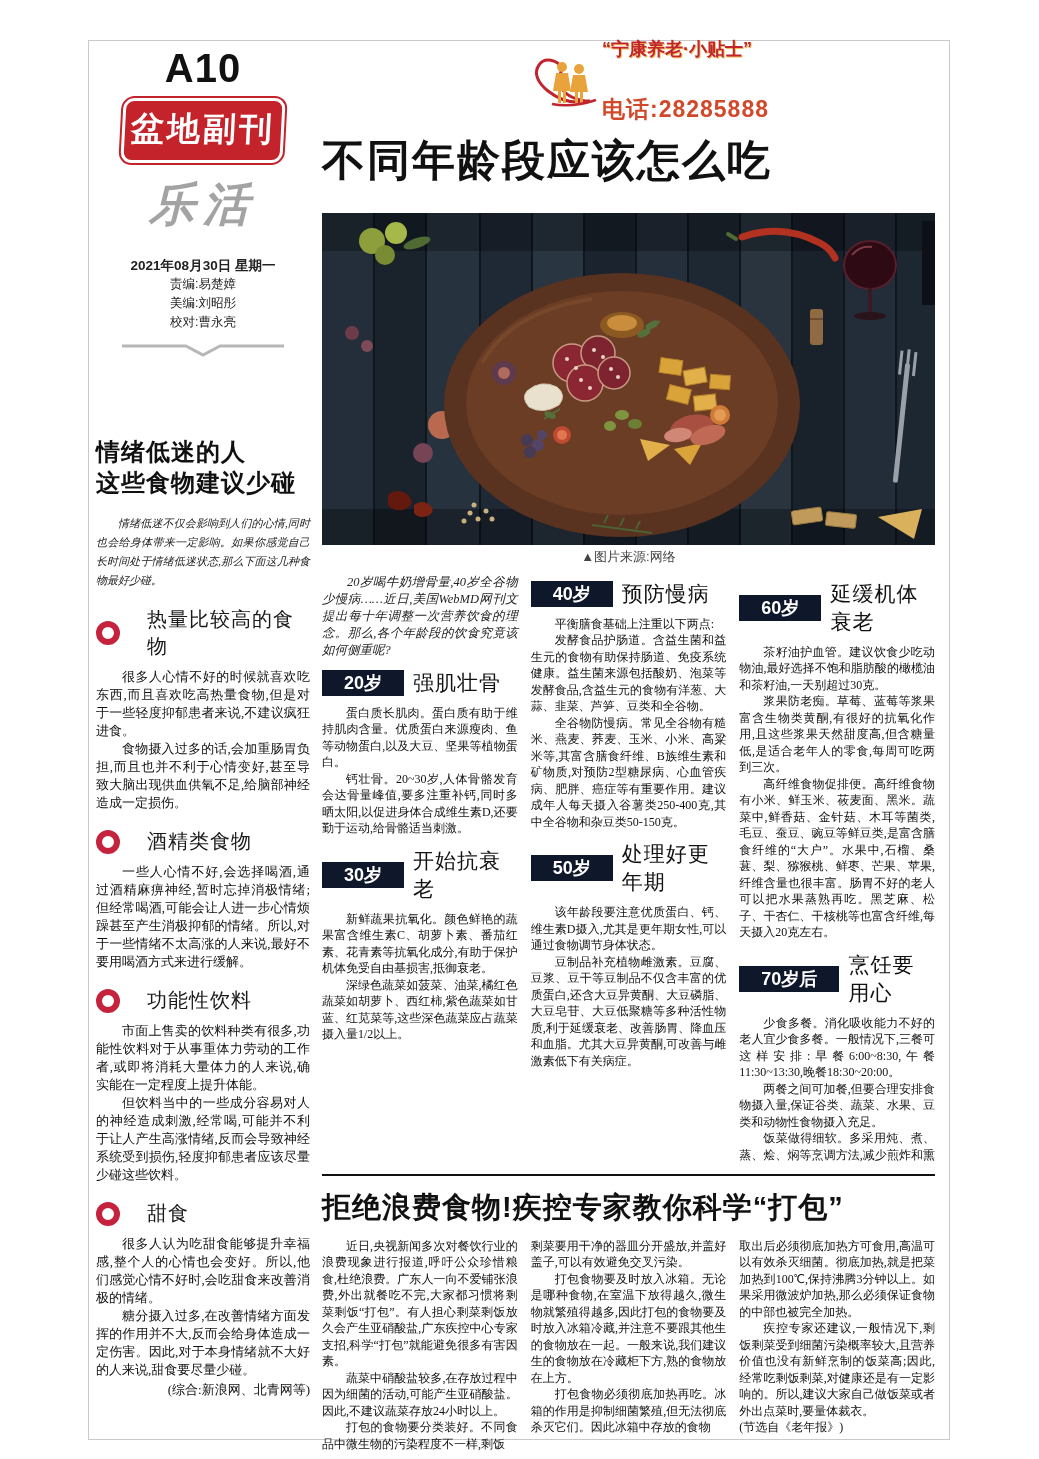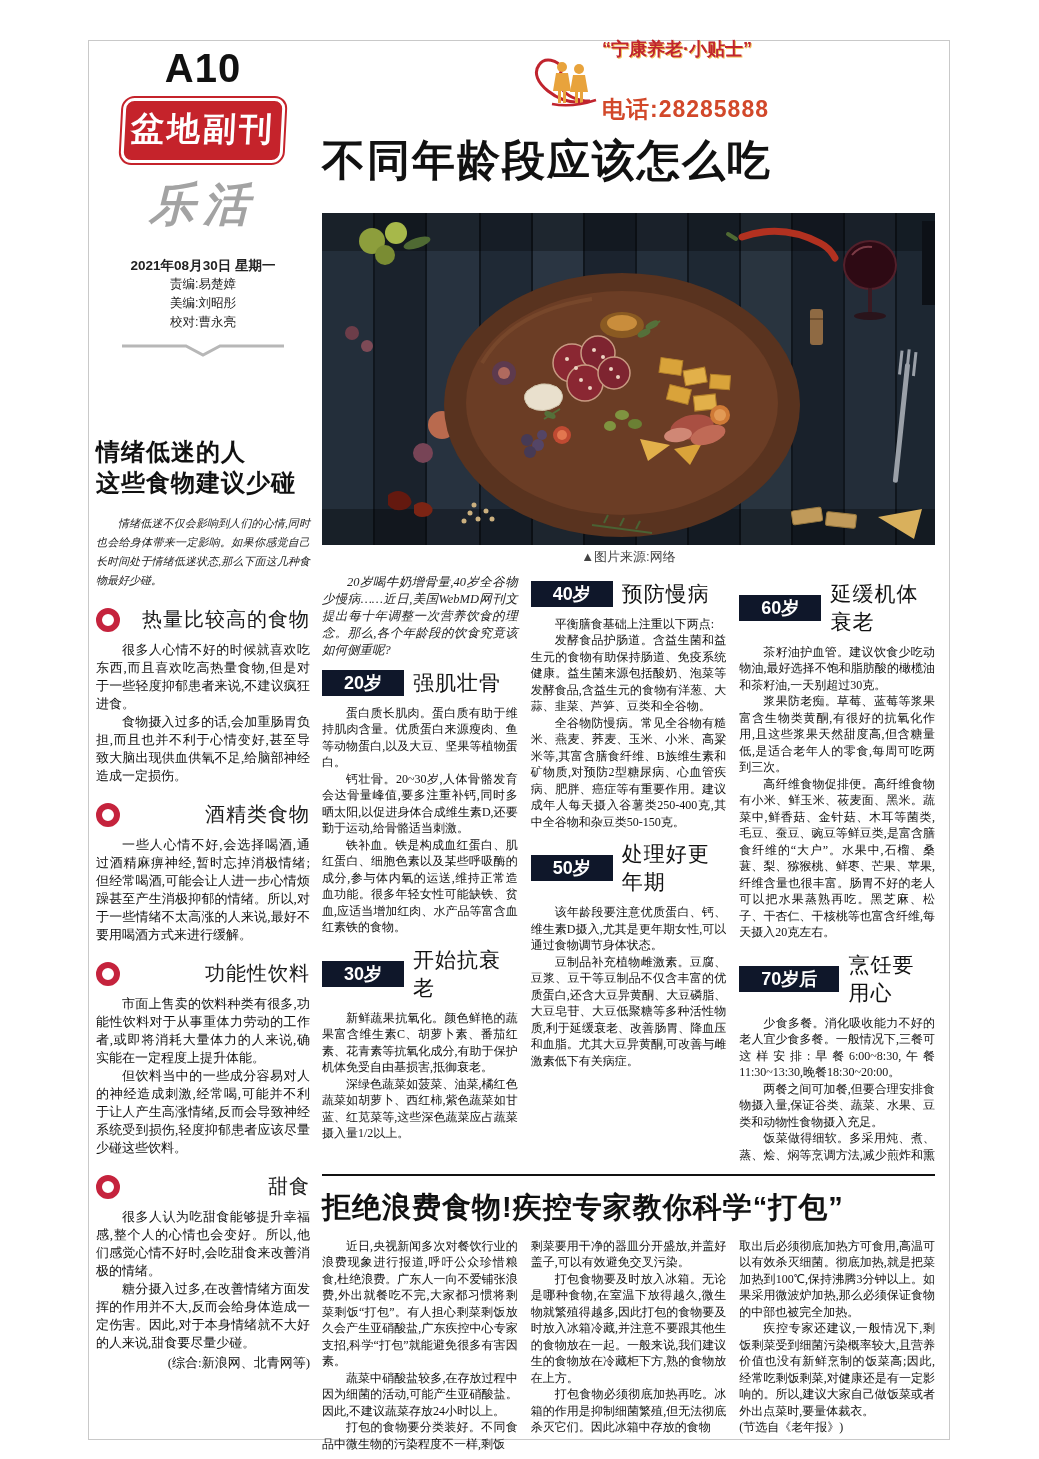--- a/index.html
+++ b/index.html
@@ -21,21 +21,21 @@
          margin-top:14px;font-style:italic;}
   .dates{margin-top:20px;text-align:center;font-size:12.5px;line-height:19px;
          font-family:"Liberation Sans",sans-serif;color:#222;}
   .dates .d0{font-weight:bold;font-size:13.5px;}
   .chev{display:block;margin:10px auto 0;}
   .side-article{margin-top:78px;}
   .side-title{font-family:"Liberation Sans",sans-serif;font-weight:bold;
               font-size:24px;line-height:31px;letter-spacing:1px;}
   .side-intro{margin-top:16px;font-style:italic;font-size:11px;line-height:19px;
               text-indent:2em;text-align:justify;color:#222;}
-  .sec-head{display:flex;align-items:center;gap:10px;margin:16px 0 8px;justify-content:space-between;}
+  .sec-head{display:flex;align-items:center;gap:27px;margin:16px 0 8px;}
   .donut{width:12px;height:12px;border:6px solid #c5233d;border-radius:50%;
          background:#fff;flex:0 0 auto;}
   .sec-title{font-family:"Liberation Sans",sans-serif;font-size:20px;
              letter-spacing:1px;color:#1a1a1a;}
   .p{font-size:13px;line-height:18px;text-indent:2em;text-align:justify;margin:0;}
   .attr{font-size:13px;line-height:18px;text-align:right;margin:2px 0 0;}
   
   .main{position:absolute;left:322px;top:52px;width:613px;}
   .promo{position:absolute;left:210px;top:3px;width:250px;height:52px;
          display:flex;align-items:center;gap:4px;}
@@ -296,21 +296,20 @@
   <div class="cols">
 
     <div class="col">
       <p class="kai">20岁喝牛奶增骨量,40岁全谷物少慢病……近日,美国WebMD网刊文提出每十年调整一次营养饮食的理念。那么,各个年龄段的饮食究竟该如何侧重呢?</p>
       <div class="age-head">
         <span class="age-label">20岁</span>
         <span class="age-title">强肌壮骨</span>
       </div>
       <p class="mp">蛋白质长肌肉。蛋白质有助于维持肌肉含量。优质蛋白来源瘦肉、鱼等动物蛋白,以及大豆、坚果等植物蛋白。</p>
       <p class="mp">钙壮骨。20~30岁,人体骨骼发育会达骨量峰值,要多注重补钙,同时多晒太阳,以促进身体合成维生素D,还要勤于运动,给骨骼适当刺激。</p>
-      <p class="mp">铁补血。铁是构成血红蛋白、肌红蛋白、细胞色素以及某些呼吸酶的成分,参与体内氧的运送,维持正常造血功能。很多年轻女性可能缺铁、贫血,应适当增加红肉、水产品等富含血红素铁的食物。</p>
       <div class="age-head">
         <span class="age-label">30岁</span>
         <span class="age-title">开始抗衰老</span>
       </div>
       <p class="mp">新鲜蔬果抗氧化。颜色鲜艳的蔬果富含维生素C、胡萝卜素、番茄红素、花青素等抗氧化成分,有助于保护机体免受自由基损害,抵御衰老。</p>
       <p class="mp">深绿色蔬菜如菠菜、油菜,橘红色蔬菜如胡萝卜、西红柿,紫色蔬菜如甘蓝、红苋菜等,这些深色蔬菜应占蔬菜摄入量1/2以上。</p>
     </div>
 
     <div class="col">
       <div class="age-head">

